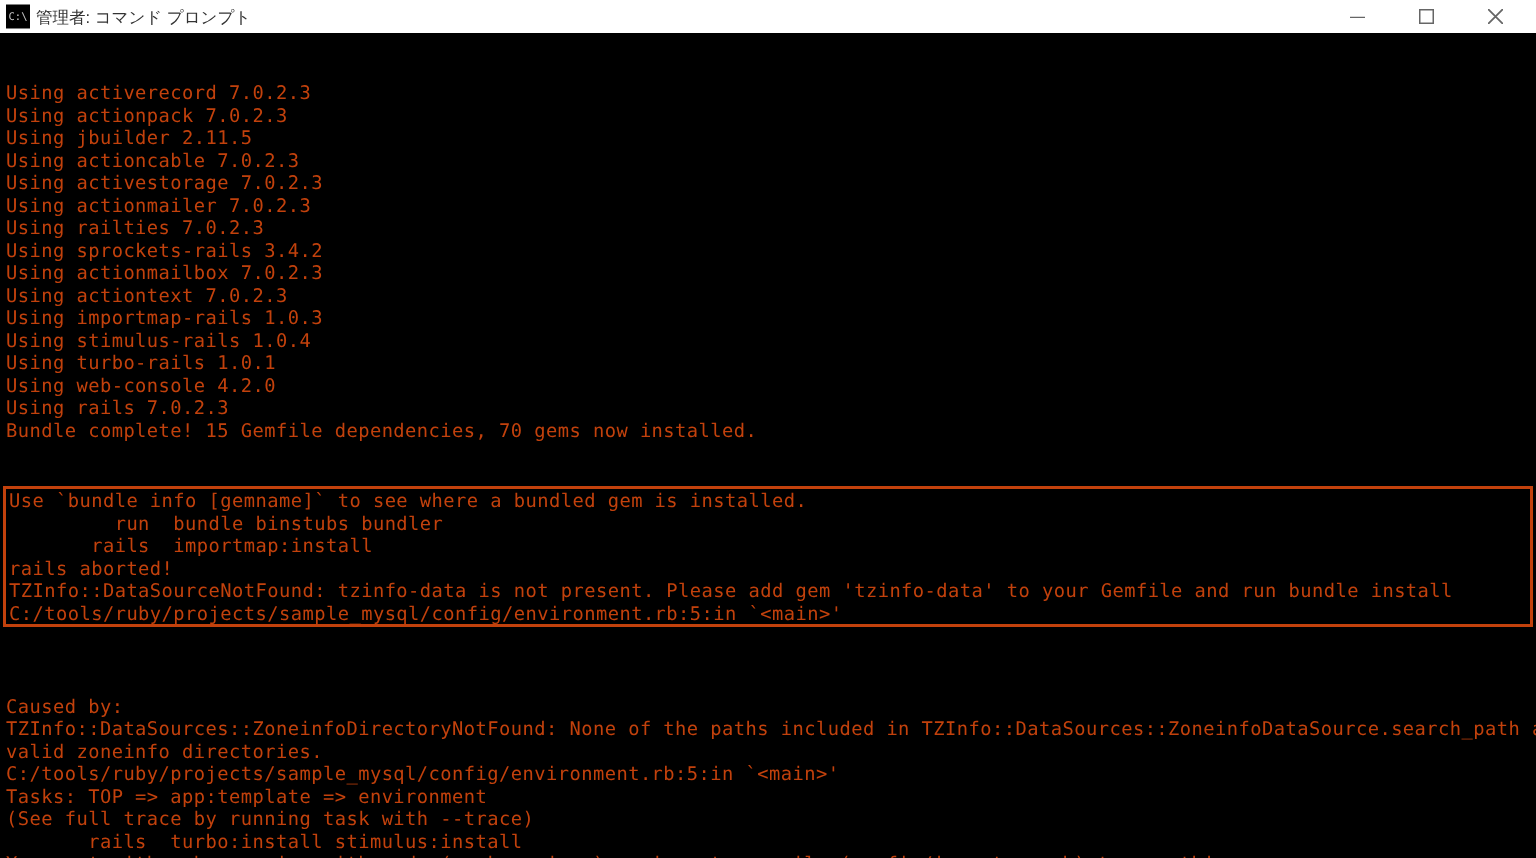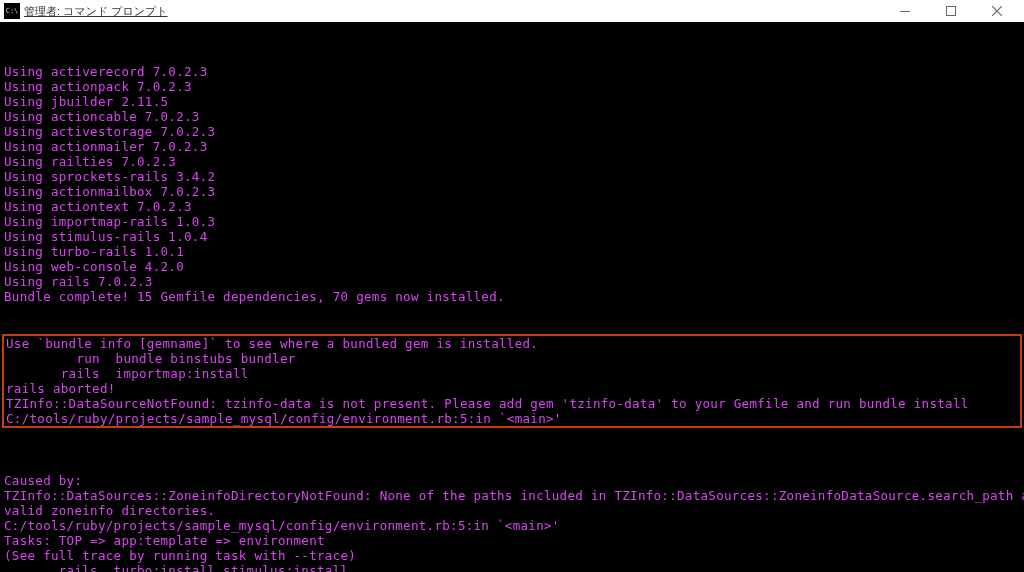--- a/index.html
+++ b/index.html
@@ -25,41 +25,41 @@
       height: 16px;
       background: #000;
       margin-right: 4px;
       display: flex;
       align-items: center;
       justify-content: center;
       color: #ccc;
       font-size: 7px;
       font-family: monospace;
     }
-    .titlebar-text { flex: 1; text-decoration: underline; }
+    .titlebar-text { flex: 1; }
     .window-controls {
       display: flex;
       gap: 0;
     }
     .window-btn {
       width: 46px;
       height: 22px;
       display: flex;
       align-items: center;
       justify-content: center;
       color: #666;
       cursor: pointer;
       font-size: 12px;
     }
     .terminal {
       background: #000;
-      color: #d946ef;
+      color: #c2410c;
       font-size: 12.5px;
       line-height: 15px;
-      padding: 12px 4px;
+      padding: 2px 4px;
       height: calc(100% - 22px);
       white-space: pre;
       font-family: 'MS Gothic', 'Consolas', monospace;
       letter-spacing: 0.3px;
     }
     .line { display: block; min-height: 15px; }
     .highlight-box {
       border: 2px solid #c2410c;
       margin: 0 -2px;
       padding: 0 2px;

